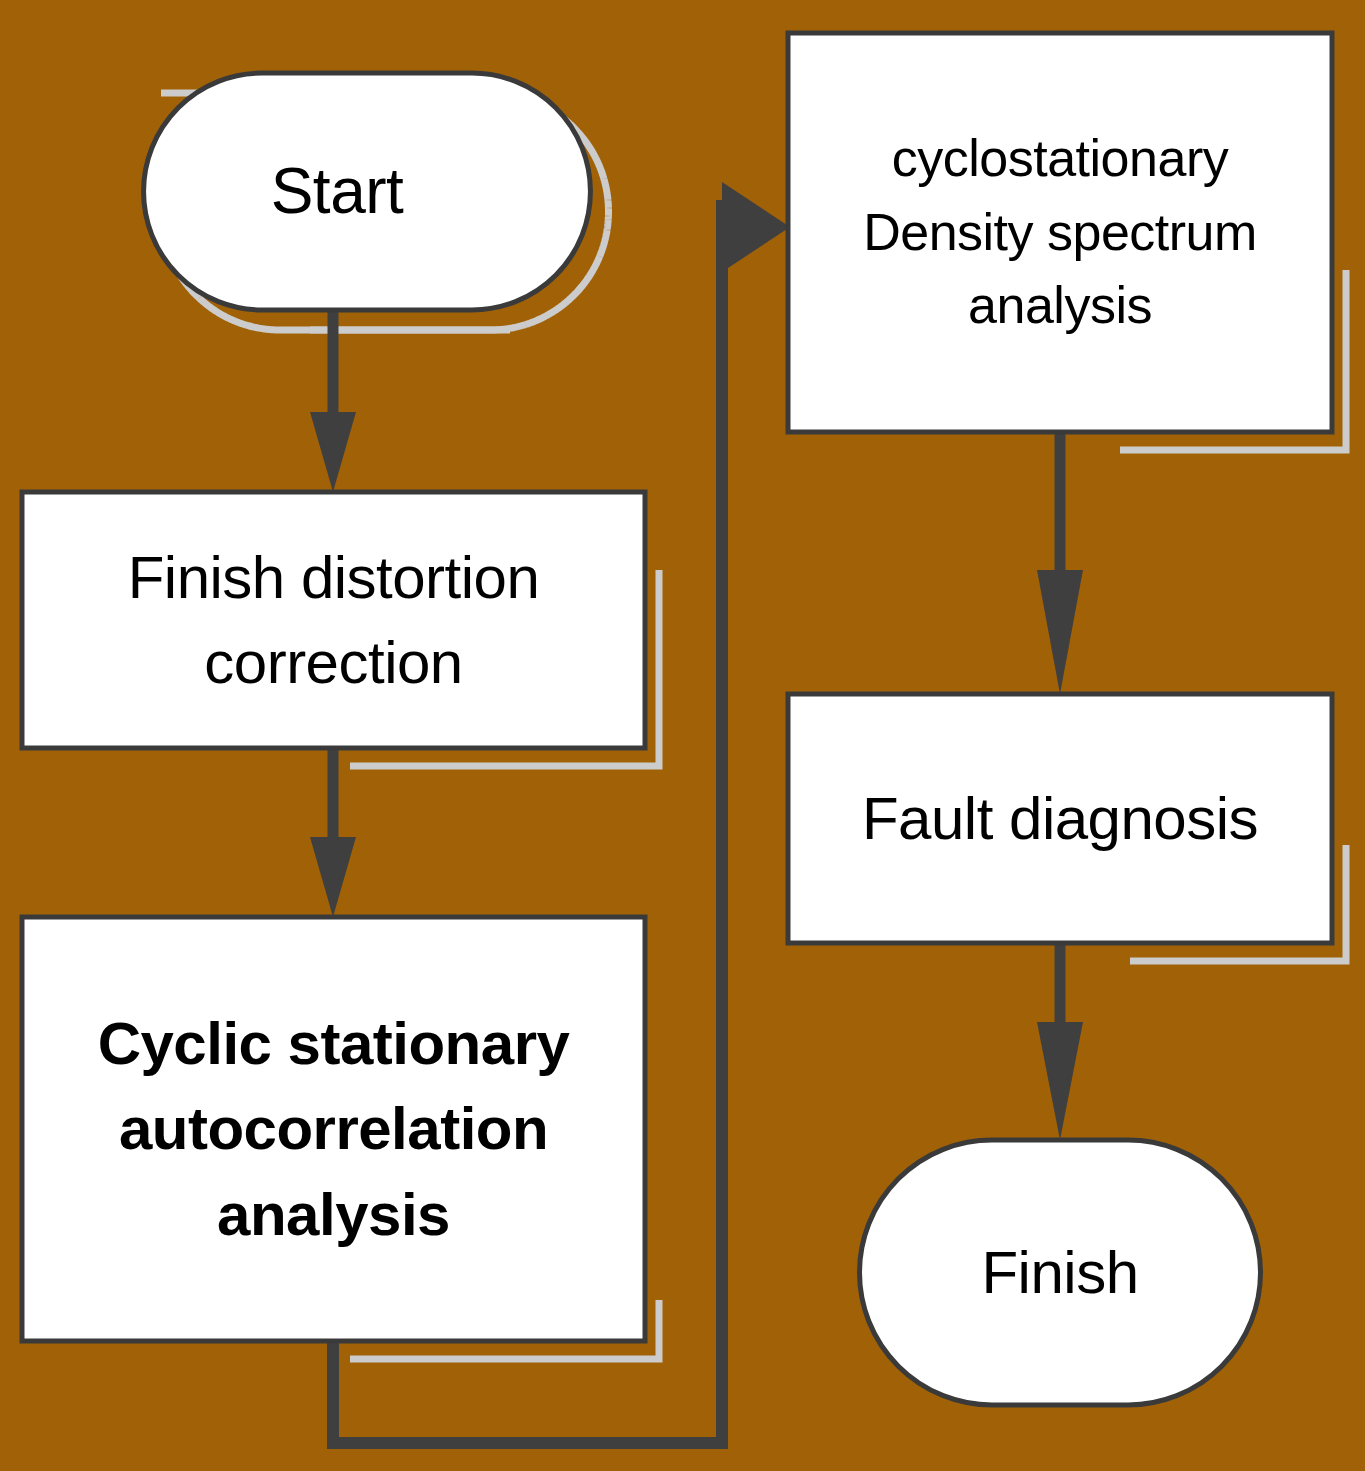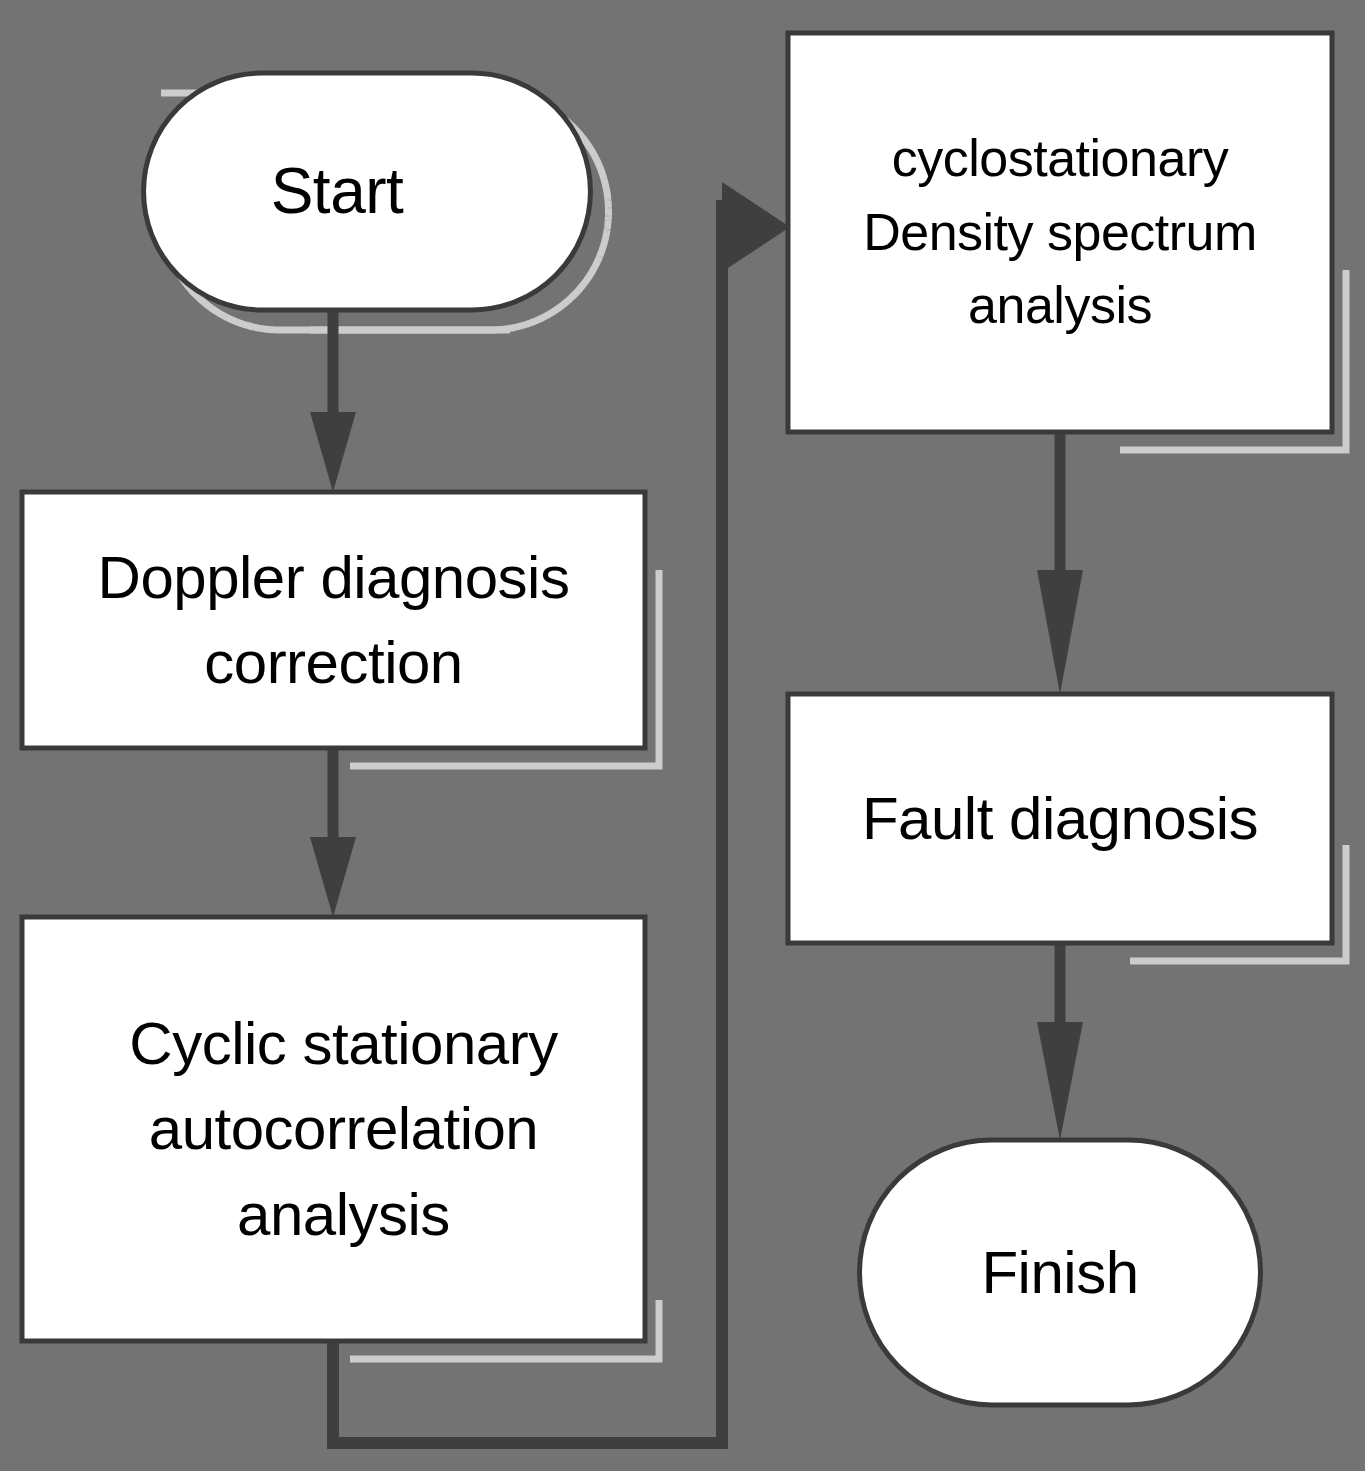--- a/index.html
+++ b/index.html
@@ -7,21 +7,21 @@
     padding: 0;
     background: #ffffff;
   }
   body {
     font-family: "Liberation Sans", sans-serif;
   }
   #canvas {
     position: relative;
     width: 1365px;
     height: 1471px;
-    background: #737373;
+    background: #a16207;
     overflow: hidden;
   }
   svg.layer {
     position: absolute;
     left: 0;
     top: 0;
     width: 1365px;
     height: 1471px;
   }
   .node-label {
@@ -143,24 +143,24 @@
 
     <rect x="788" y="694" width="544" height="249" fill="#ffffff" stroke="#3a3a3a" stroke-width="5"></rect>
 
     <g>
       <path d="M 992 1140 L 1128 1140 A 132 132 0 0 1 1128 1405 L 992 1405 A 132 132 0 0 1 992 1140 Z" fill="#ffffff" stroke="#3a3a3a" stroke-width="5"></path>
     </g>
   </svg>
 
   <div class="node-label" style="left:143px; top:73px; width:388px; height:237px; font-size:64px;">Start</div>
 
-  <div class="node-label" style="left:22px; top:492px; width:623px; height:256px; font-size:60px;">Doppler diagnosis
+  <div class="node-label" style="left:22px; top:492px; width:623px; height:256px; font-size:60px;">Finish distortion
 correction</div>
 
-  <div class="node-label" style="left:32px; top:917px; width:623px; height:424px; font-size:60px;">Cyclic stationary
+  <div class="node-label" style="left:22px; top:917px; width:623px; height:424px; font-size:60px;font-weight:bold;">Cyclic stationary
 autocorrelation
 analysis</div>
 
   <div class="node-label" style="left:788px; top:33px; width:544px; height:399px; font-size:52px;">cyclostationary
 Density spectrum
 analysis</div>
 
   <div class="node-label" style="left:788px; top:694px; width:544px; height:249px; font-size:60px;">Fault diagnosis</div>
 
   <div class="node-label" style="left:860px; top:1140px; width:400px; height:265px; font-size:60px;">Finish</div>

